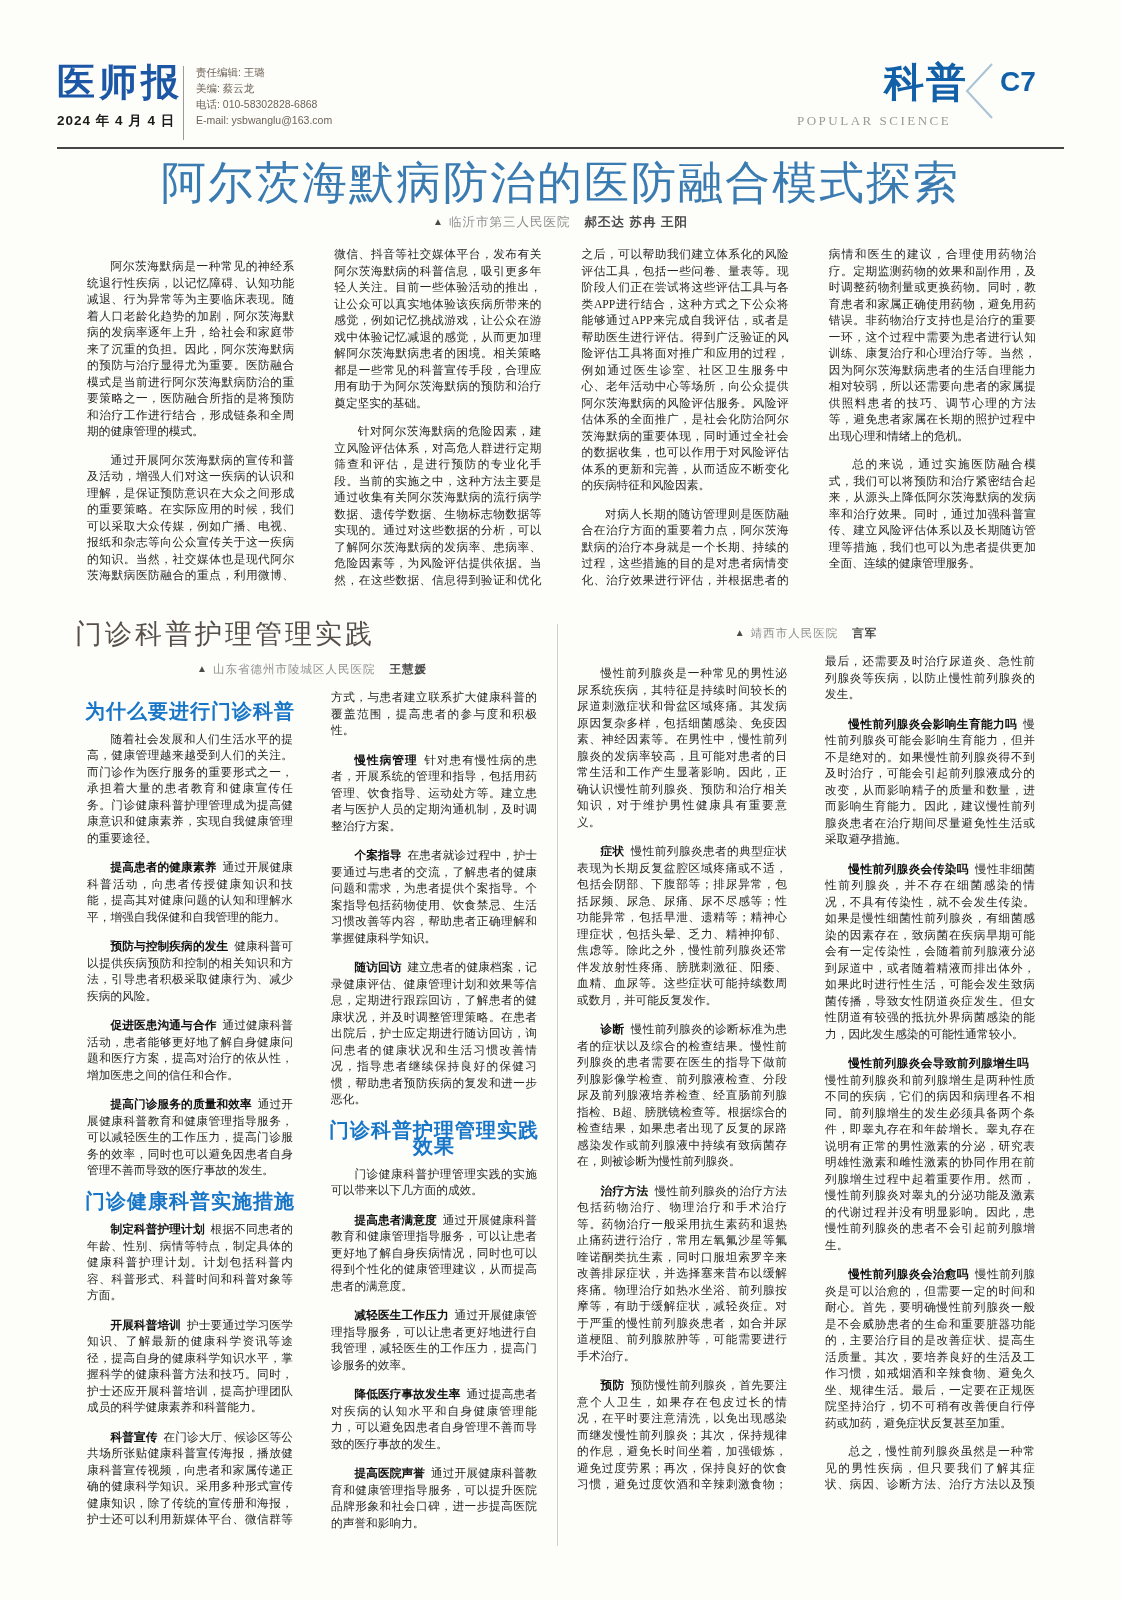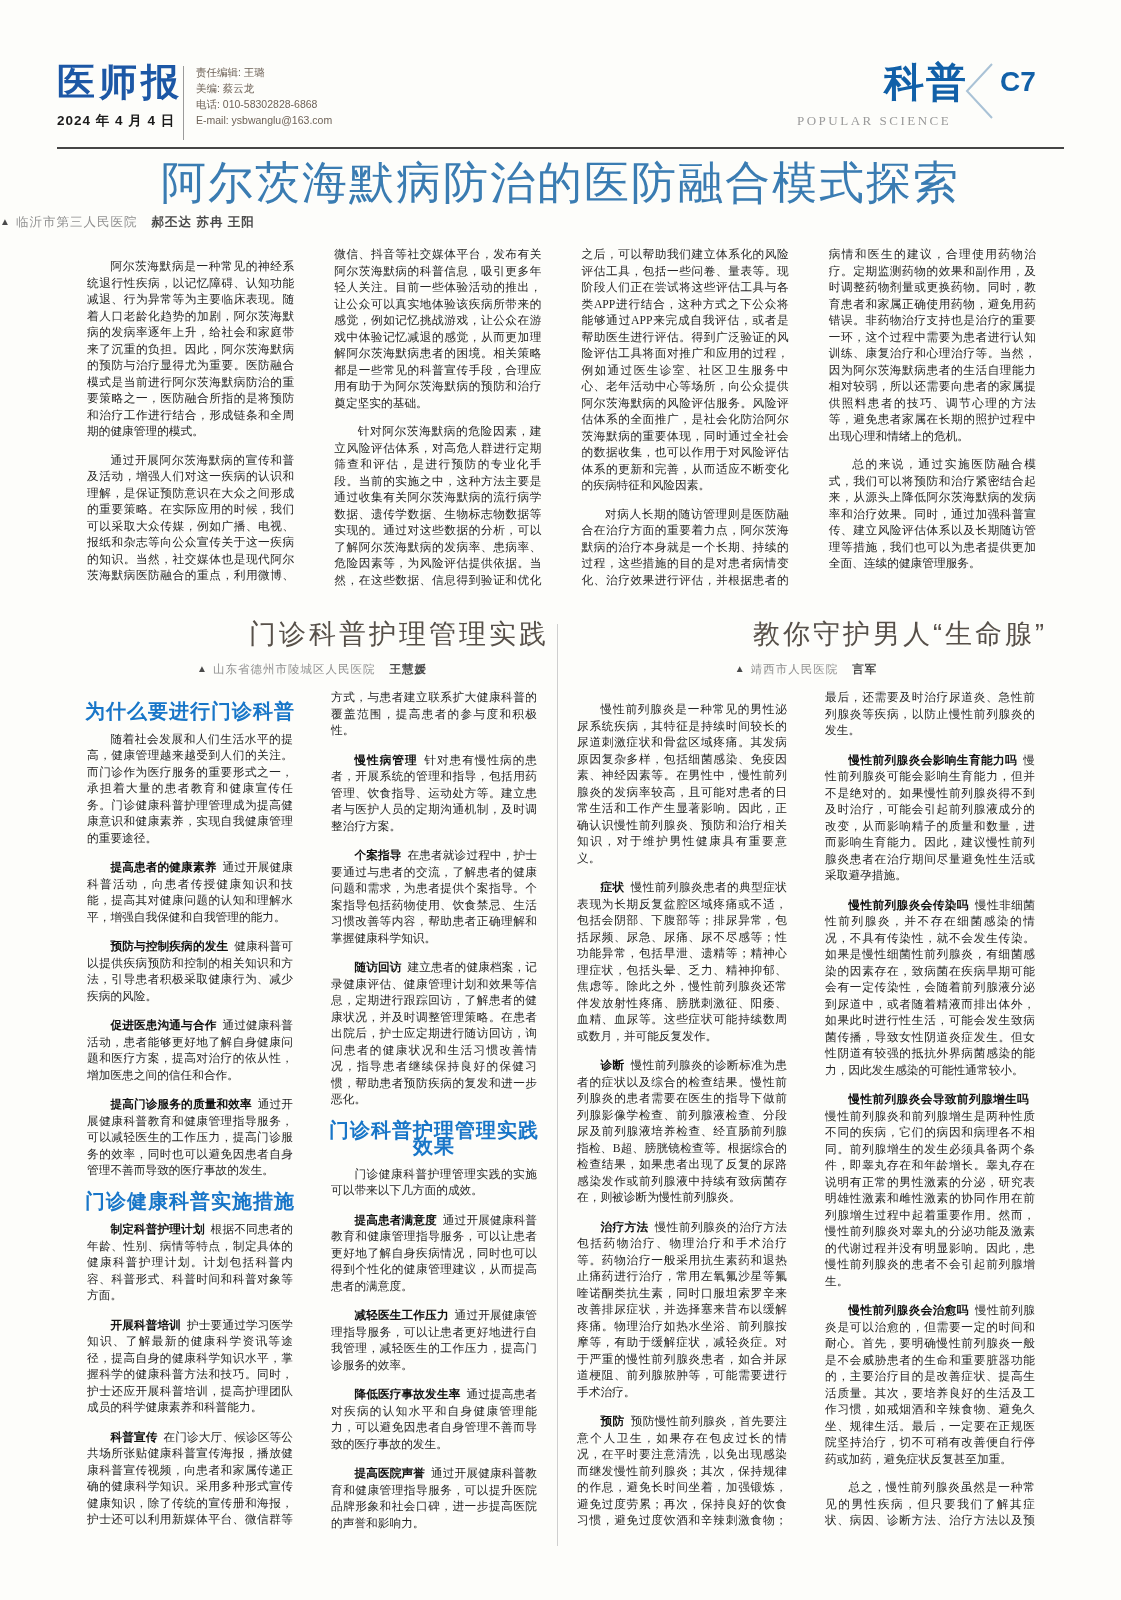--- a/index.html
+++ b/index.html
@@ -19,39 +19,39 @@
         font-family:"Liberation Serif","DejaVu Serif",serif;}
   .chevron{position:absolute;left:962px;top:62px;}
   .pageno{position:absolute;left:1000px;top:66px;font-size:28px;font-weight:bold;color:#1160a8;
         font-family:"Liberation Sans","DejaVu Sans",sans-serif;}
   .header-rule{position:absolute;left:57px;top:147px;width:1007px;height:2px;background:#454545;}
   
   .main-title{position:absolute;left:0;top:153px;width:100%;margin:0;text-align:center;
         font-family:Liberation Sans, sans-serif;font-weight:400;font-size:45px;
         color:#3a7cb2;letter-spacing:2px;}
   .byline{font-size:12.5px;font-family:"Liberation Sans","DejaVu Sans",sans-serif;}
-  .main-byline{position:absolute;left:0;top:214px;width:100%;text-align:left;}
+  .main-byline{position:absolute;left:0;top:214px;width:100%;text-align:center;}
   .byline .tri{color:#4a4a4a;font-size:10px;vertical-align:1px;margin-right:6px;}
   .byline .org{color:#8f8f8f;margin-right:14px;letter-spacing:1px;}
   .byline .authors{color:#4a4a4a;font-weight:bold;letter-spacing:1px;}
   .main-body{position:absolute;left:75px;top:247px;width:973px;height:362px;overflow:hidden;
         column-count:4;column-gap:16px;}
   
   .bodytext{font-size:11.7px;line-height:16.5px;text-align:justify;word-break:break-all;color:#262626;}
   .para{margin:12px;text-indent:2em;}
   .para b{font-family:"Liberation Sans","DejaVu Sans",sans-serif;color:#111;}
   .sec-head{font-family:"Liberation Sans","DejaVu Sans",sans-serif;font-weight:bold;font-size:20px;
         color:#1876c8;text-align:center;margin:13px 0 9px;letter-spacing:1px;break-after:avoid;}
   
   .subs{position:absolute;left:75px;top:616px;width:973px;display:flex;}
   .sub{display:block;}
   .sub-l{width:474px;}
   .sub-r{width:482px;}
   .v-divider{width:1px;background:#cfcfcf;margin:8px 7px 0 8px;height:922px;}
-  .sub-title{margin:0;text-align:right;font-family:"Liberation Sans","DejaVu Sans",sans-serif;
+  .sub-title{margin:0;text-align:left;font-family:"Liberation Sans","DejaVu Sans",sans-serif;
         font-weight:400;font-size:27px;color:#575049;letter-spacing:3px;}
   .sub-byline{text-align:center;margin-top:7px;}
   .sub-byline .byline{font-size:11.5px;}
   .sub-body{margin-top:13px;height:848px;overflow:hidden;column-count:2;column-gap:14px;}
 </style>
 </head>
 <body>
 
 <div class="page">
 
@@ -112,21 +112,20 @@
           <p class="para"><b>减轻医生工作压力</b> 通过开展健康管理指导服务，可以让患者更好地进行自我管理，减轻医生的工作压力，提高门诊服务的效率。</p>
           <p class="para"><b>降低医疗事故发生率</b> 通过提高患者对疾病的认知水平和自身健康管理能力，可以避免因患者自身管理不善而导致的医疗事故的发生。</p>
           <p class="para"><b>提高医院声誉</b> 通过开展健康科普教育和健康管理指导服务，可以提升医院品牌形象和社会口碑，进一步提高医院的声誉和影响力。</p>
           <p class="para">门诊健康科普护理管理实践是一种科学有效的管理模式，可以帮助医院提高门诊服务的质量和效率，同时也有利于患者提高对疾病的认知水平和自身健康管理能力。</p>
         </div>
     </section>
 
     <div class="v-divider"></div>
 
     <section class="sub sub-r">
-      <h2 class="sub-title">教你守护男人“生命腺”</h2>
       <div class="sub-byline">
         <span class="byline"><span class="tri">▲</span><span class="org">靖西市人民医院</span><span class="authors">言军</span></span>
       </div>
       <div class="sub-body bodytext">
           <p class="para">慢性前列腺炎是一种常见的男性泌尿系统疾病，其特征是持续时间较长的尿道刺激症状和骨盆区域疼痛。其发病原因复杂多样，包括细菌感染、免疫因素、神经因素等。在男性中，慢性前列腺炎的发病率较高，且可能对患者的日常生活和工作产生显著影响。因此，正确认识慢性前列腺炎、预防和治疗相关知识，对于维护男性健康具有重要意义。</p>
           <p class="para"><b>症状</b> 慢性前列腺炎患者的典型症状表现为长期反复盆腔区域疼痛或不适，包括会阴部、下腹部等；排尿异常，包括尿频、尿急、尿痛、尿不尽感等；性功能异常，包括早泄、遗精等；精神心理症状，包括头晕、乏力、精神抑郁、焦虑等。除此之外，慢性前列腺炎还常伴发放射性疼痛、膀胱刺激征、阳痿、血精、血尿等。这些症状可能持续数周或数月，并可能反复发作。</p>
           <p class="para"><b>诊断</b> 慢性前列腺炎的诊断标准为患者的症状以及综合的检查结果。慢性前列腺炎的患者需要在医生的指导下做前列腺影像学检查、前列腺液检查、分段尿及前列腺液培养检查、经直肠前列腺指检、B超、膀胱镜检查等。根据综合的检查结果，如果患者出现了反复的尿路感染发作或前列腺液中持续有致病菌存在，则被诊断为慢性前列腺炎。</p>
           <p class="para"><b>治疗方法</b> 慢性前列腺炎的治疗方法包括药物治疗、物理治疗和手术治疗等。药物治疗一般采用抗生素药和退热止痛药进行治疗，常用左氧氟沙星等氟喹诺酮类抗生素，同时口服坦索罗辛来改善排尿症状，并选择塞来昔布以缓解疼痛。物理治疗如热水坐浴、前列腺按摩等，有助于缓解症状，减轻炎症。对于严重的慢性前列腺炎患者，如合并尿道梗阻、前列腺脓肿等，可能需要进行手术治疗。</p>
           <p class="para"><b>预防</b> 预防慢性前列腺炎，首先要注意个人卫生，如果存在包皮过长的情况，在平时要注意清洗，以免出现感染而继发慢性前列腺炎；其次，保持规律的作息，避免长时间坐着，加强锻炼，避免过度劳累；再次，保持良好的饮食习惯，避免过度饮酒和辛辣刺激食物；最后，还需要及时治疗尿道炎、急性前列腺炎等疾病，以防止慢性前列腺炎的发生。</p>
           <p class="para"><b>慢性前列腺炎会影响生育能力吗</b> 慢性前列腺炎可能会影响生育能力，但并不是绝对的。如果慢性前列腺炎得不到及时治疗，可能会引起前列腺液成分的改变，从而影响精子的质量和数量，进而影响生育能力。因此，建议慢性前列腺炎患者在治疗期间尽量避免性生活或采取避孕措施。</p>

